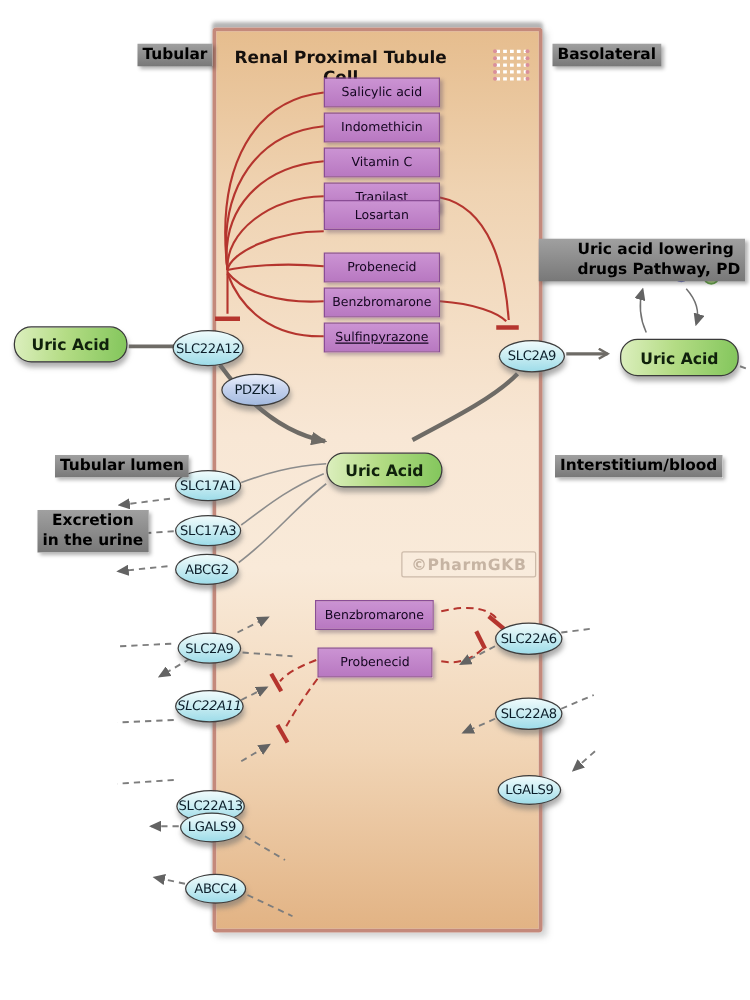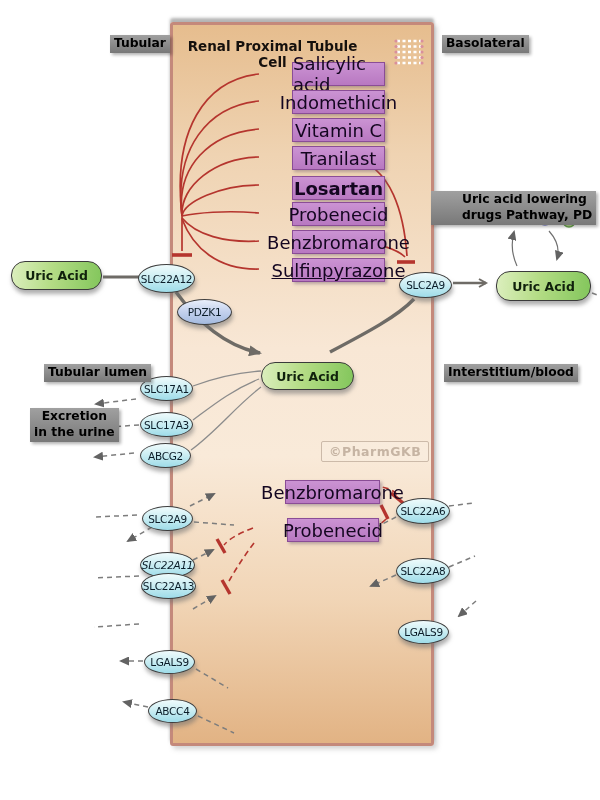--- a/index.html
+++ b/index.html
@@ -12,21 +12,21 @@
   #lines{position:absolute;left:0;top:0;width:600px;height:800px;z-index:3;pointer-events:none;}
   .title{position:absolute;left:180px;top:38px;width:185px;text-align:center;
          font-size:13.5px;font-weight:bold;color:#15100d;z-index:4;}
   .glabel{position:absolute;z-index:6;background:linear-gradient(180deg,#a0a0a0,#787878);
           color:#000;font-weight:bold;font-size:12.3px;line-height:1.3;padding:1px 4px;
           box-shadow:2px 2px 3px rgba(0,0,0,.3);white-space:nowrap;}
   .drugbox{position:absolute;left:259px;width:93px;height:24px;z-index:5;
            border:1.6px solid #8a4d96;box-sizing:border-box;
            background:linear-gradient(180deg,#cb93d3,#b878c1);
            display:flex;align-items:center;justify-content:center;
-           font-size:18px;color:#140620;box-shadow:2px 2px 3px rgba(110,90,110,.45);cursor:pointer;margin-left:33px;}
+           font-size:10px;color:#140620;box-shadow:2px 2px 3px rgba(110,90,110,.45);cursor:pointer;}
   .ell{position:absolute;z-index:5;border:1.4px solid #3e3e3e;border-radius:50%;
        box-sizing:border-box;display:flex;align-items:center;justify-content:center;
        font-size:10.5px;color:#0b1d29;letter-spacing:-0.3px;
        background:linear-gradient(180deg,#effbfc 0%,#cdeef3 45%,#9edce9 100%);
        filter:drop-shadow(1px 4px 2px rgba(110,110,110,.55));cursor:pointer;}
   .ell.blue{background:linear-gradient(180deg,#e9effb 0%,#c6d3ee 45%,#a3badf 100%);}
   .pill{position:absolute;z-index:5;border:1.5px solid #3a3a3a;border-radius:14px;
         box-sizing:border-box;display:flex;align-items:center;justify-content:center;
         font-size:12.5px;font-weight:600;color:#10210c;
         background:linear-gradient(95deg,#dcefbe 0%,#b4dc85 45%,#83c65c 100%);
@@ -172,40 +172,40 @@
   </div>
   <div class="glabel" style="left:431px;top:191px;padding-left:31px;">
     <span>Uric acid lowering</span><br>
     <span>drugs Pathway, PD</span>
   </div>
 
   <div class="drugbox" style="top:62px;">Salicylic acid</div>
   <div class="drugbox" style="top:90px;">Indomethicin</div>
   <div class="drugbox" style="top:118px;text-align:center;">Vitamin C</div>
   <div class="drugbox" style="top:146px;">Tranilast</div>
-  <div class="drugbox" style="top:176px;font-weight:bold;">Losartan</div>
+  <div class="drugbox" style="top:160px;">Losartan</div>
   <div class="drugbox" style="top:202px;">Probenecid</div>
   <div class="drugbox" style="top:230px;">Benzbromarone</div>
   <div class="drugbox" style="top:258px;text-decoration:underline;">Sulfinpyrazone</div>
 
   <div class="drugbox" style="left:252px;top:480px;width:95px;">Benzbromarone</div>
   <div class="drugbox" style="left:254px;top:518px;width:92px;">Probenecid</div>
 
   <div class="pill" style="left:11px;top:261px;width:91px;height:29px;">Uric Acid</div>
   <div class="pill" style="left:261px;top:362px;width:93px;height:28px;">Uric Acid</div>
   <div class="pill" style="left:496px;top:271px;width:95px;height:30px;">Uric Acid</div>
 
   <div class="ell" style="left:138px;top:264px;width:57px;height:29px;">SLC22A12</div>
   <div class="ell blue" style="left:177px;top:299px;width:55px;height:26px;">PDZK1</div>
   <div class="ell" style="left:140px;top:376px;width:53px;height:25px;">SLC17A1</div>
   <div class="ell" style="left:140px;top:412px;width:53px;height:25px;">SLC17A3</div>
   <div class="ell" style="left:140px;top:443px;width:51px;height:25px;">ABCG2</div>
   <div class="ell" style="left:142px;top:506px;width:51px;height:25px;">SLC2A9</div>
   <div class="ell" style="left:140px;top:552px;width:55px;height:26px;font-style:italic;">SLC22A11</div>
-  <div class="ell" style="left:141px;top:573px;width:55px;height:26px;">SLC22A13</div>
+  <div class="ell" style="left:141px;top:632px;width:55px;height:26px;">SLC22A13</div>
   <div class="ell" style="left:144px;top:650px;width:51px;height:24px;">LGALS9</div>
   <div class="ell" style="left:148px;top:699px;width:49px;height:24px;">ABCC4</div>
 
   <div class="ell" style="left:399px;top:272px;width:53px;height:26px;">SLC2A9</div>
   <div class="ell" style="left:396px;top:498px;width:54px;height:26px;">SLC22A6</div>
   <div class="ell" style="left:396px;top:558px;width:54px;height:26px;">SLC22A8</div>
   <div class="ell" style="left:398px;top:620px;width:51px;height:24px;">LGALS9</div>
 
   <div class="watermark">©PharmGKB</div>
 

